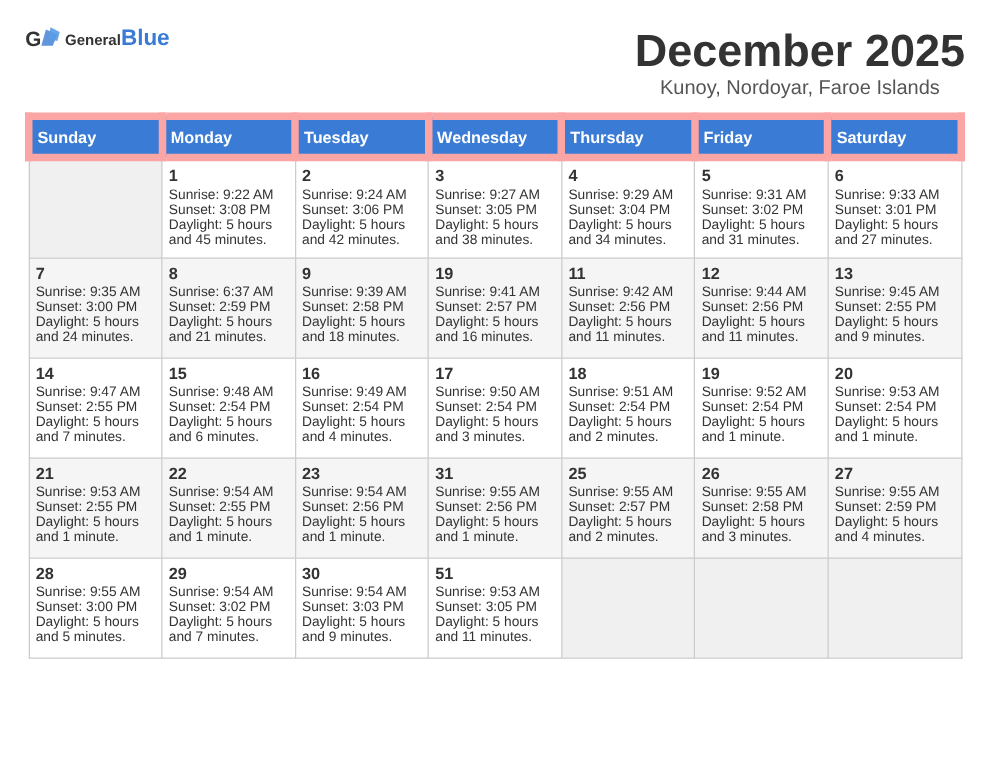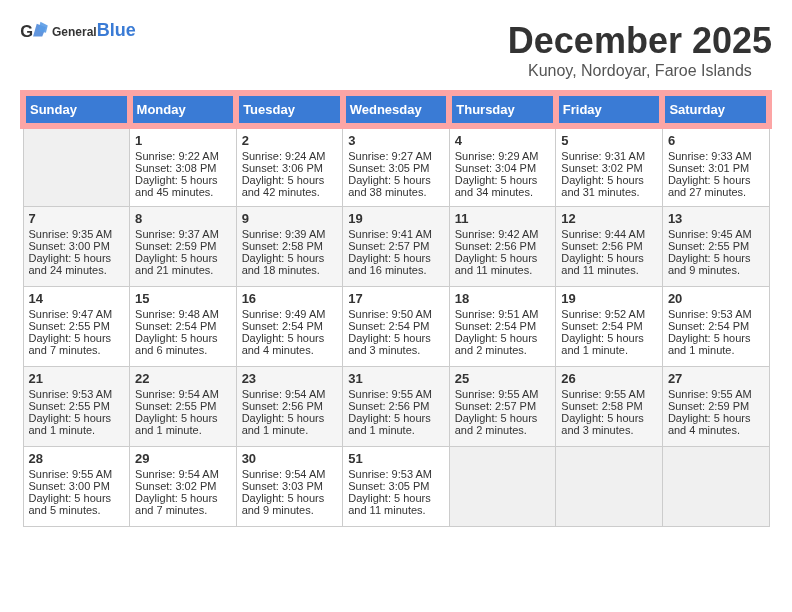--- a/index.html
+++ b/index.html
@@ -171,21 +171,21 @@
       <tr>
         <td>
           <span class="day-number">7</span>
           <div>Sunrise: 9:35 AM</div>
           <div>Sunset: 3:00 PM</div>
           <div>Daylight: 5 hours</div>
           <div>and 24 minutes.</div>
         </td>
         <td>
           <span class="day-number">8</span>
-          <div>Sunrise: 9:37 AM</div>
+          <div>Sunrise: 6:37 AM</div>
           <div>Sunset: 2:59 PM</div>
           <div>Daylight: 5 hours</div>
           <div>and 21 minutes.</div>
         </td>
         <td>
           <span class="day-number">9</span>
           <div>Sunrise: 9:39 AM</div>
           <div>Sunset: 2:58 PM</div>
           <div>Daylight: 5 hours</div>
           <div>and 18 minutes.</div>

